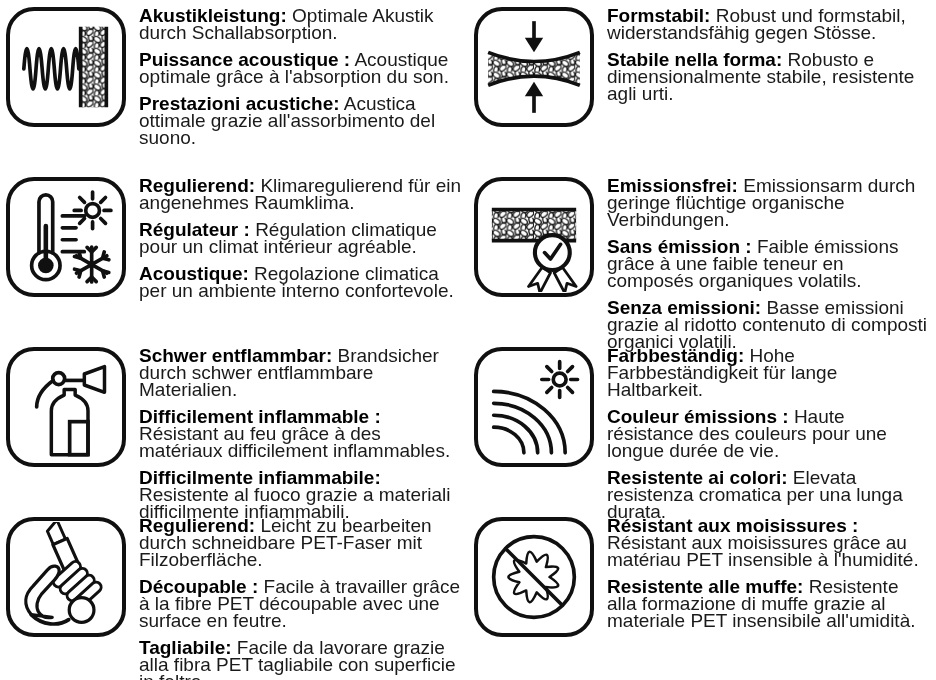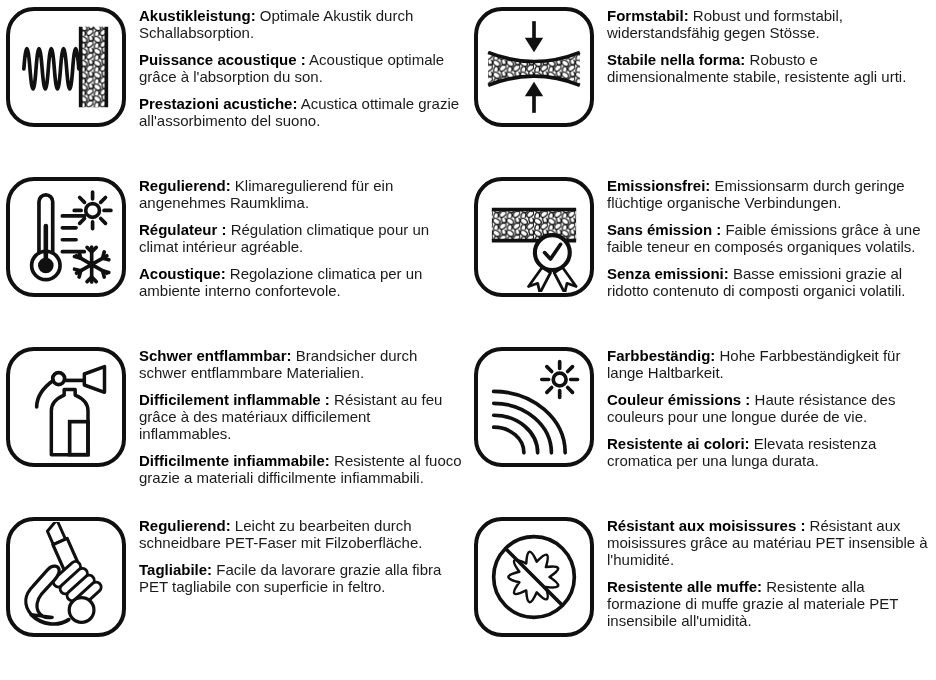--- a/index.html
+++ b/index.html
@@ -27,21 +27,21 @@
     margin-top: 1px;
     background: #fff;
     display: flex; align-items: center; justify-content: center;
   }
   .tile svg { width: 110px; height: 110px; display: block; }
   .txt {
     flex: 1 1 auto;
     margin-left: 13px;
     padding-right: 10px;
     padding-top: 1px;
-    font-size: 15px;
+    font-size: 19px;
     line-height: 17px;
   }
   .txt p { margin: 0 0 10px 0; }
   .txt b { font-weight: 700; color: #000; }
   .ic { stroke: #101010; fill: none; stroke-width: 4; }
 </style>
 </head>
 <body>
 
 <svg width="0" height="0" style="position:absolute" aria-hidden="true">
@@ -188,20 +188,21 @@
           <rect x="58" y="66.5" width="36" height="11" rx="5.5" transform="rotate(-42 76 72)"></rect>
           <rect x="65.5" y="74" width="36" height="11" rx="5.5" transform="rotate(-42 83.5 79.5)"></rect>
         </g>
         <circle cx="77" cy="96" r="13.5" fill="#fff" stroke="#101010" stroke-width="3.5"></circle>
         <path d="M22,101 C13,90 15,79 24,70 L40,52 C45,46 53,47 52.5,54 C52,59 48,63 44,67 L33,79 C28,85 27,93 30,98 C33,103 39,105 45,104 Z" fill="#fff" stroke="#101010" stroke-width="3.5" stroke-linejoin="round"></path>
         <path class="ic" stroke-width="3.5" stroke-linecap="round" fill="none" d="M22,101 C34,113 52,114 63,106.5"></path>
       </svg>
     </div>
     <div class="txt">
       <p><b>Regulierend:</b> <span>Leicht zu bearbeiten durch schneidbare PET-Faser mit Filzoberfläche.</span></p>
+      <p><b>Découpable :</b> <span>Facile à travailler grâce à la fibre PET découpable avec une surface en feutre.</span></p>
       <p><b>Tagliabile:</b> <span>Facile da lavorare grazie alla fibra PET tagliabile con superficie in feltro.</span></p>
     </div>
   </div>
 
   <div class="cell">
     <div class="tile">
       <svg viewBox="0 0 120 120">
         <path d="M77,60 Q97.6,73.7 73,70.9 Q80,94.6 63,76.7 Q53,99.4 51.5,74.7 Q29.4,85.7 44,65.8 Q20,60 44,54.2 Q29.4,34.3 51.5,45.3 Q53,20.6 63,43.3 Q80,25.4 73,49.1 Q97.6,46.3 77,60 Z" fill="none" stroke="#101010" stroke-width="2.8" stroke-linejoin="round"></path>
         <circle class="ic" stroke-width="6.5" cx="60" cy="60" r="44"></circle>
         <path class="ic" stroke-width="6.5" d="M28.9,28.9 L91.1,91.1"></path>

